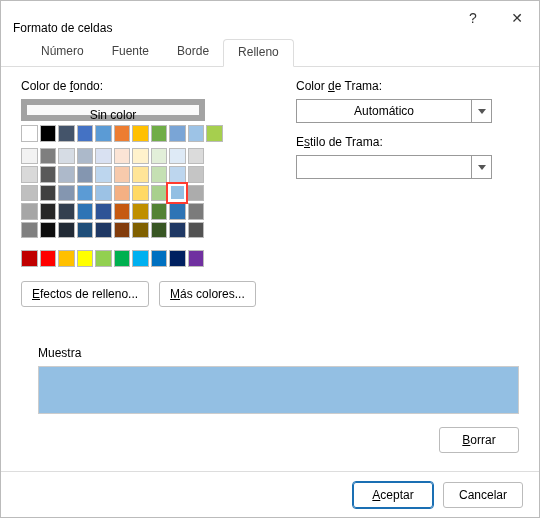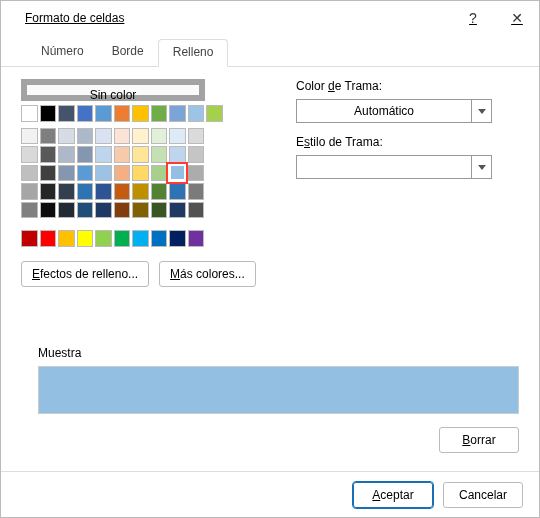--- a/index.html
+++ b/index.html
@@ -1,18 +1,18 @@
 <!DOCTYPE html>
 <html><head>
 <meta charset="utf-8">
 <style>
 * { box-sizing: border-box; font-family: "Segoe UI", Tahoma, sans-serif; font-size: 12px; }
 body { margin: 0; background: #fff; }
 .dialog { width: 540px; height: 518px; border: 1px solid #bbb; background: #fff; position: relative; }
-.titlebar { height: 34px; display: flex; align-items: center; padding-left: 24px; text-decoration: underline; }
+.titlebar { height: 34px; display: flex; align-items: flex-end; padding-left: 12px; }
 .titlebar .title { flex: 1; }
 .titlebar .sys-btn { width: 44px; height: 34px; display: flex; align-items: center; justify-content: center; font-size: 14px; color: #333; }
 .tabs { display: flex; padding: 0 26px; border-bottom: 1px solid #ddd; height: 28px; margin-top: 4px; }
 .tab { padding: 5px 14px 5px 14px; color: #444; cursor: default; position: relative; }
 .tab.active { border: 1px solid #ddd; border-bottom: 1px solid #fff; border-radius: 4px 4px 0 0; margin-bottom: -1px; background: #fff; }
 .body { padding: 12px 20px 0 20px; display: flex; }
 .left-col { width: 245px; }
 .right-col { margin-left: 30px; flex: 1; }
 .lbl { margin-bottom: 6px; }
 .u { text-decoration: underline; }
@@ -47,26 +47,30 @@
 <div class="dialog">
 
   <div class="titlebar">
     <div class="title">Formato de celdas</div>
     <div class="sys-btn">?</div>
     <div class="sys-btn">✕</div>
   </div>
 
   <div class="tabs">
     <div class="tab">Número</div>
+    <div class="tab">Fuente</div>
     <div class="tab">Borde</div>
     <div class="tab active">Relleno</div>
   </div>
 
   <div class="body">
     <div class="left-col">
+      <div class="lbl">
+        <span>Color de </span><span class="u">f</span><span>ondo:</span>
+      </div>
       <div class="no-color-btn">Sin color</div>
 
       <div class="theme-block">
         <div class="theme-row" id="theme-row">
             <div class="sw" style="background: rgb(255, 255, 255);"></div>
             <div class="sw" style="background: rgb(0, 0, 0);"></div>
             <div class="sw" style="background: rgb(68, 84, 106);"></div>
             <div class="sw" style="background: rgb(68, 114, 196);"></div>
             <div class="sw" style="background: rgb(91, 155, 213);"></div>
             <div class="sw" style="background: rgb(237, 125, 49);"></div>

